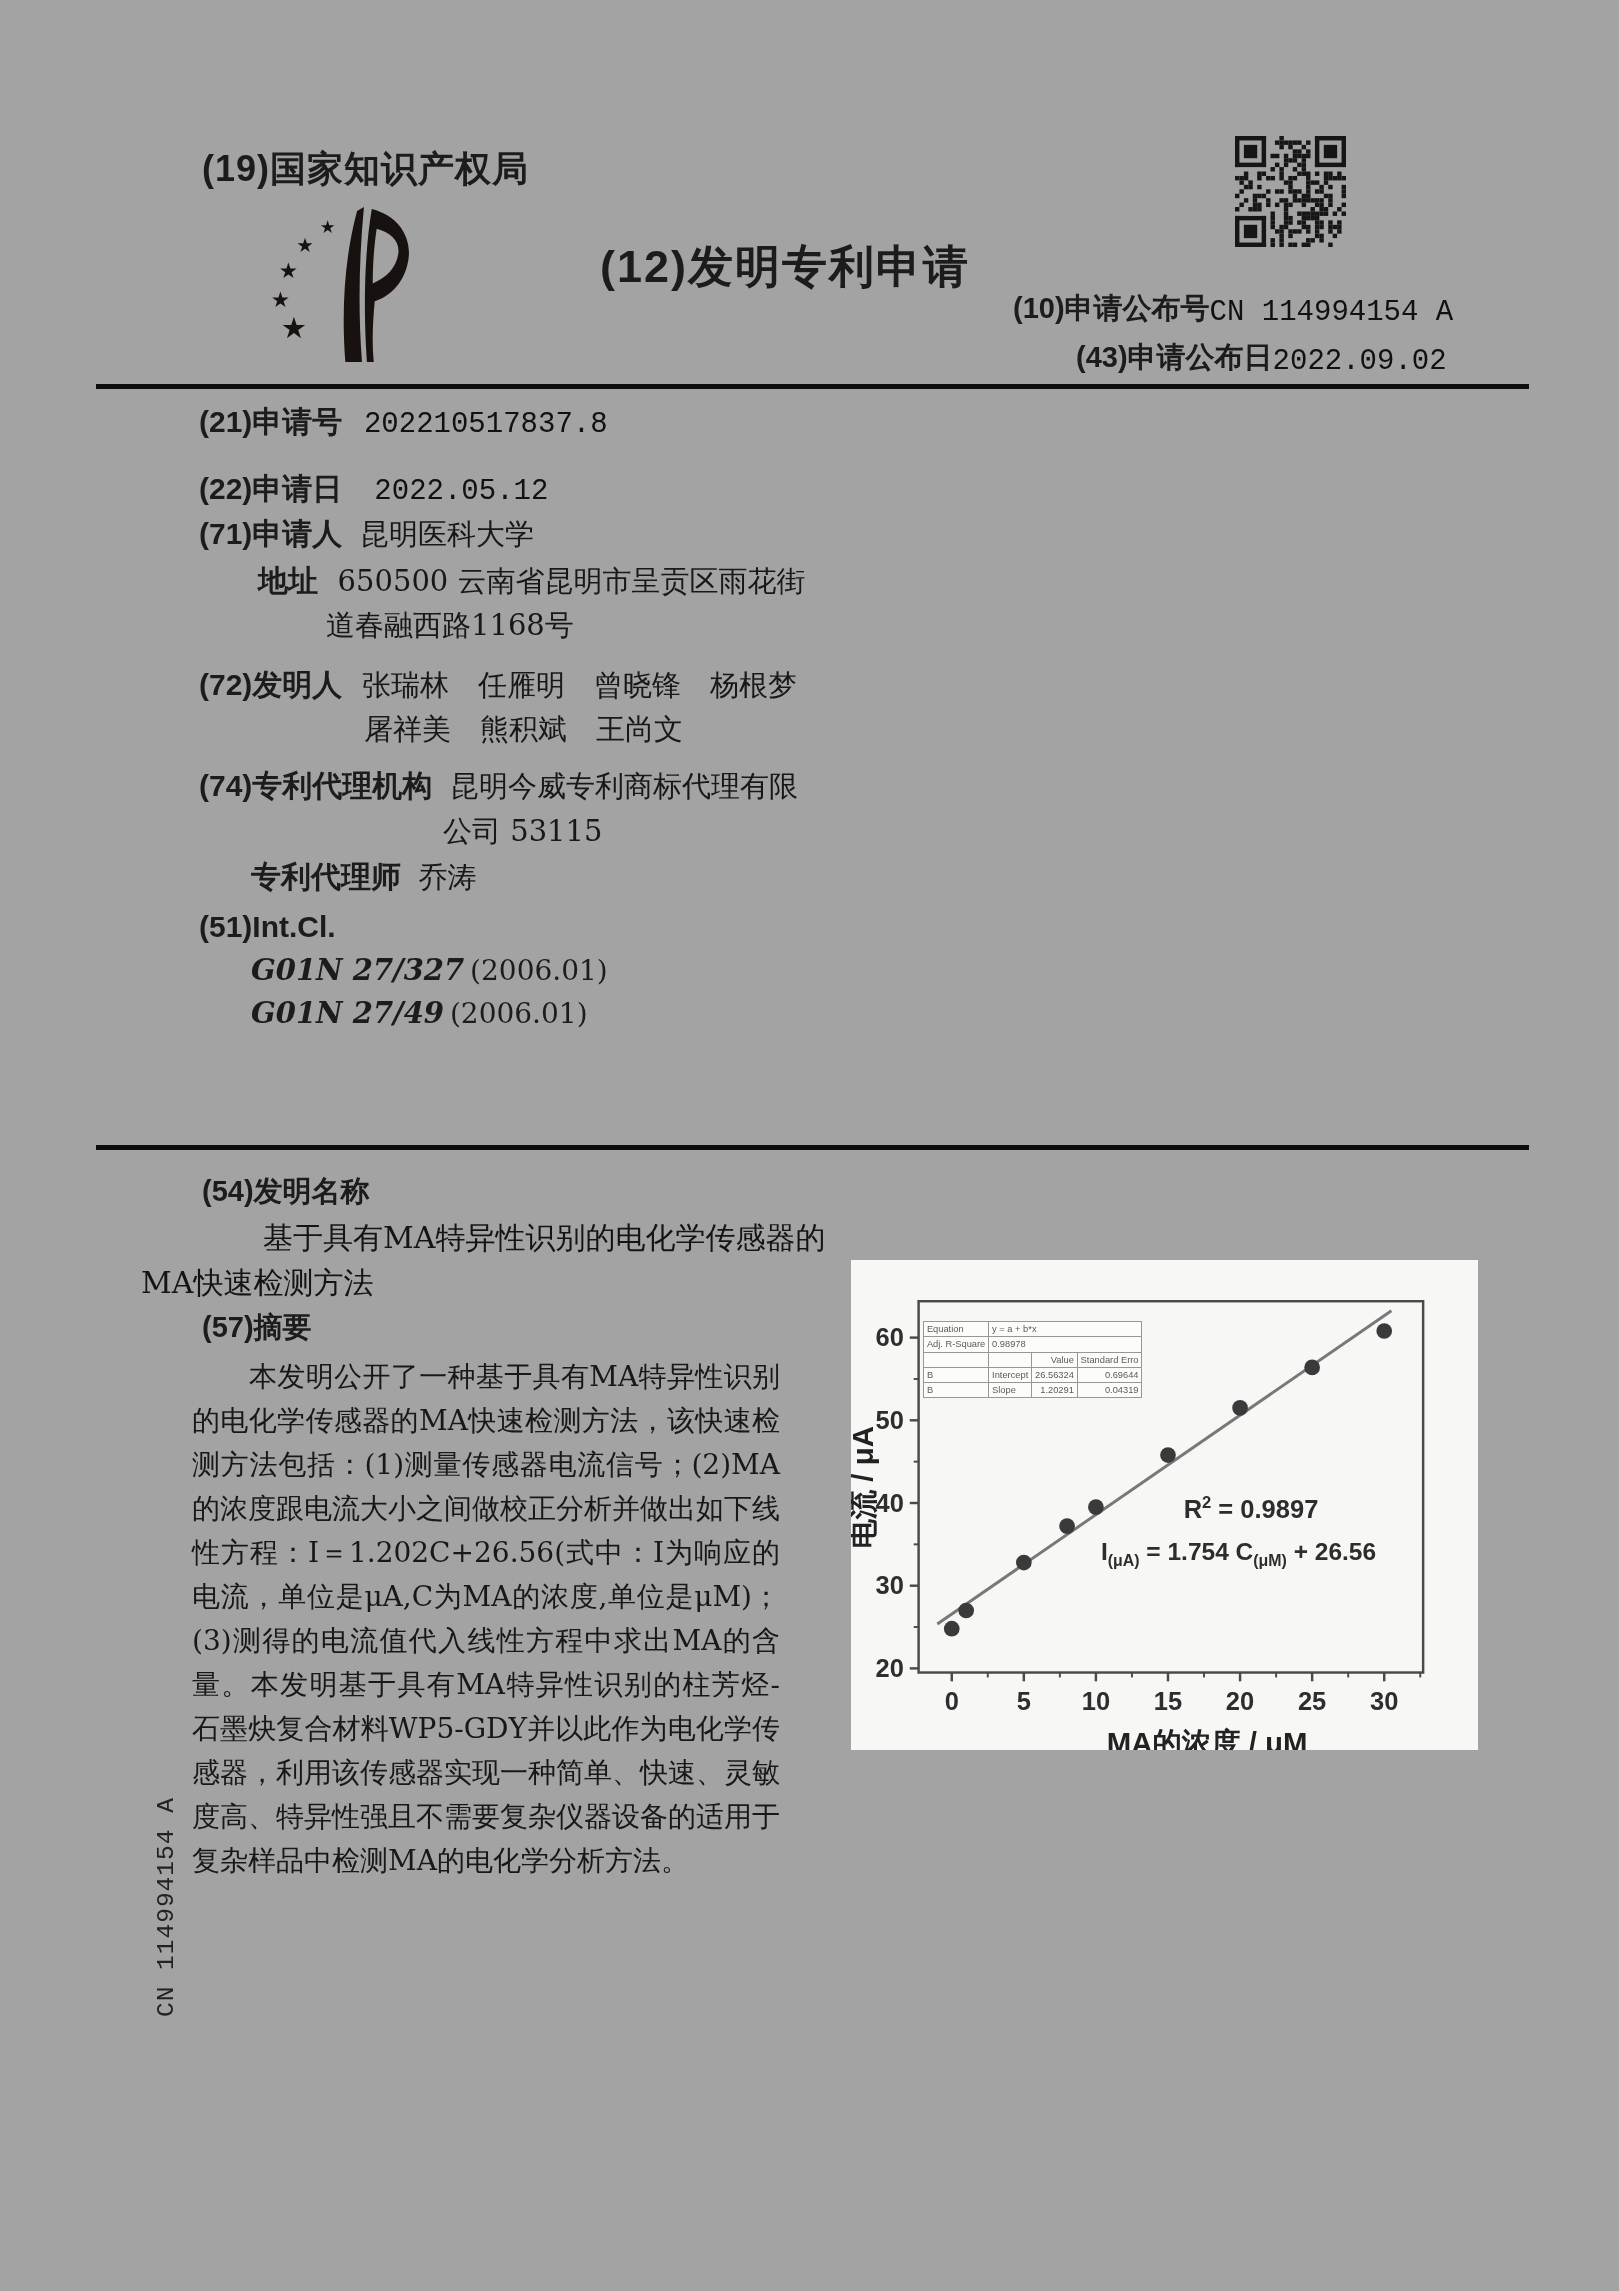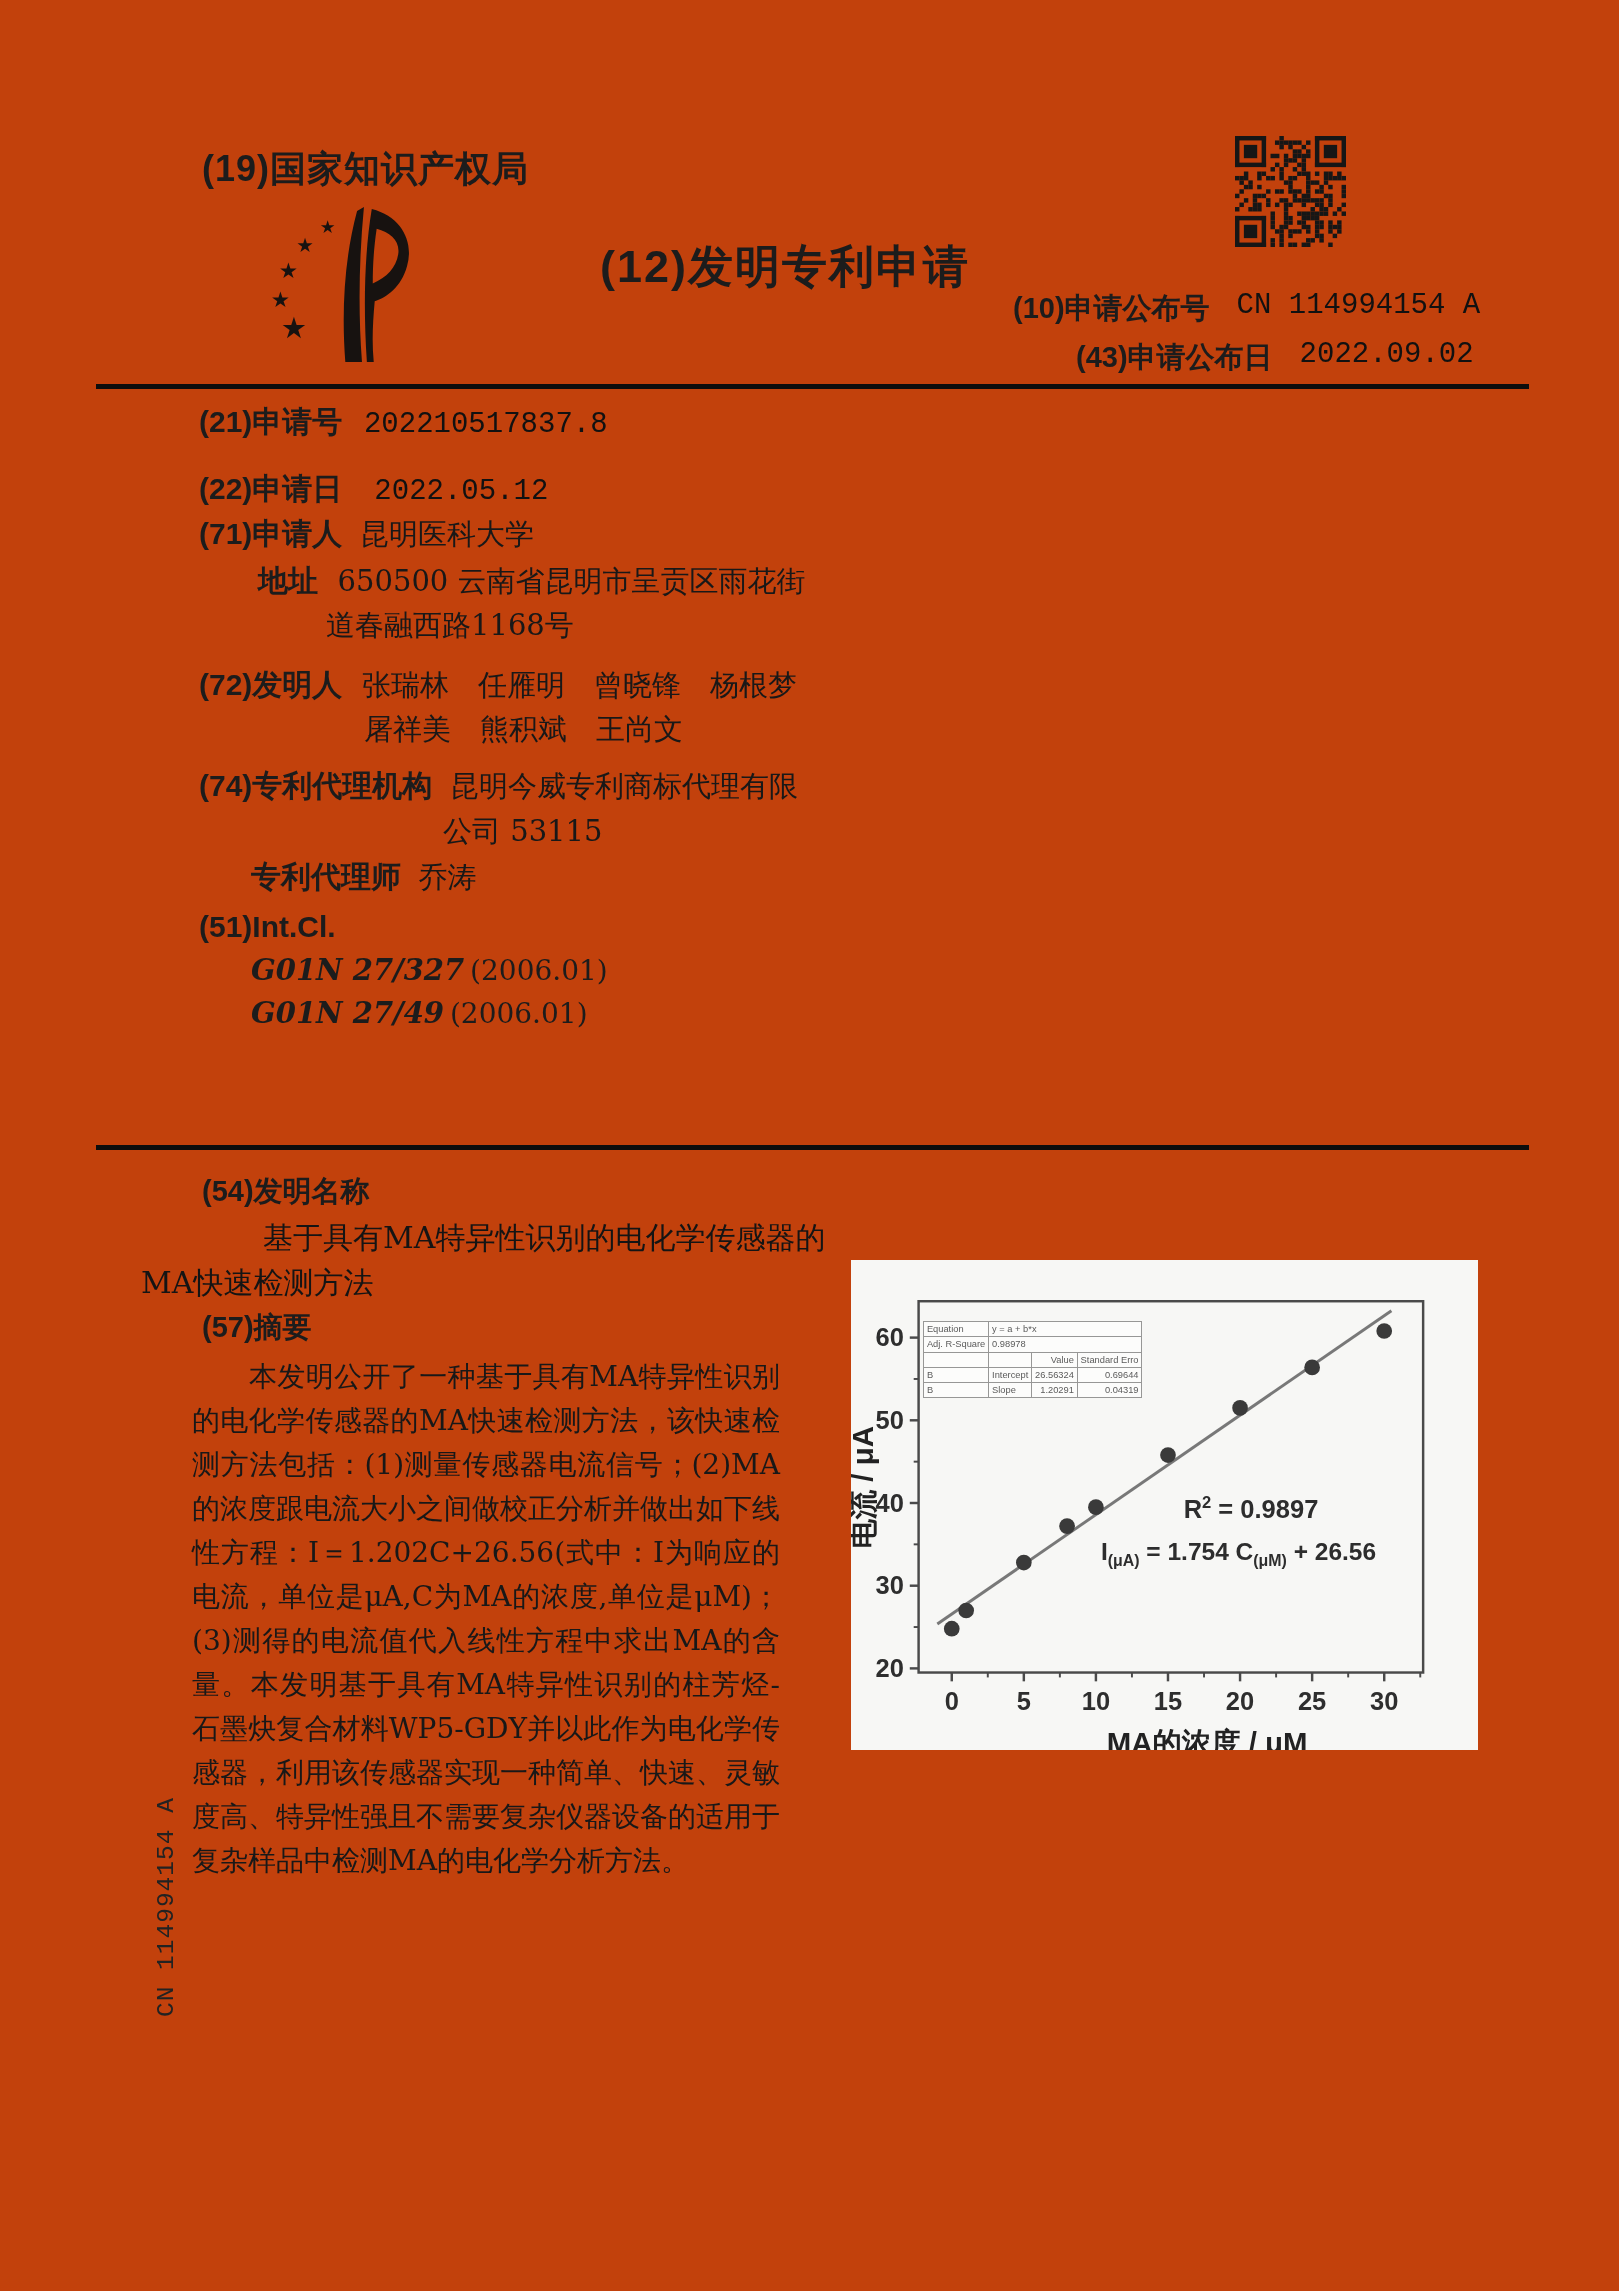--- a/index.html
+++ b/index.html
@@ -1,21 +1,21 @@
 <!DOCTYPE html>
 <html><head>
 <meta charset="utf-8">
 <style>
   html,body{margin:0;padding:0;background:#e8e8e8;}
-  .page{position:relative;width:1619px;height:2292px;background:#c2410c;
+  .page{position:relative;width:1619px;height:2292px;background:#a3a3a3;
         font-family:"Liberation Sans",sans-serif;color:#1c1c1c;overflow:hidden;}
   .abs{position:absolute;}
   .office{font-size:36px;font-weight:600;letter-spacing:1px;}
   .doctype{font-size:45px;font-weight:700;letter-spacing:2px;}
-  .publine{display:flex;align-items:flex-start;gap:27px;}
+  .publine{display:flex;align-items:flex-end;gap:0;}
   .publabel{font-size:29px;font-weight:700;}
   .pubvalue{font-family:"Liberation Mono",monospace;font-size:29px;font-weight:400;color:#111;}
   .rule{background:#0d0d0d;}
   .biblio-label{font-size:30px;font-weight:700;}
   .biblio-value{font-family:"DejaVu Serif",serif;font-size:29px;color:#181818;}
   .biblio-num{font-family:"Liberation Mono",monospace;font-size:29px;color:#111;}
   .row{display:flex;align-items:baseline;}
   .ipc-code{font-family:"DejaVu Serif",serif;font-style:italic;font-weight:700;font-size:29px;}
   .ipc-ver{font-family:"DejaVu Serif",serif;font-size:28px;margin-left:5.9px;}
   .pages-note{font-size:26.5px;font-family:"DejaVu Serif",serif;color:#161616;}

